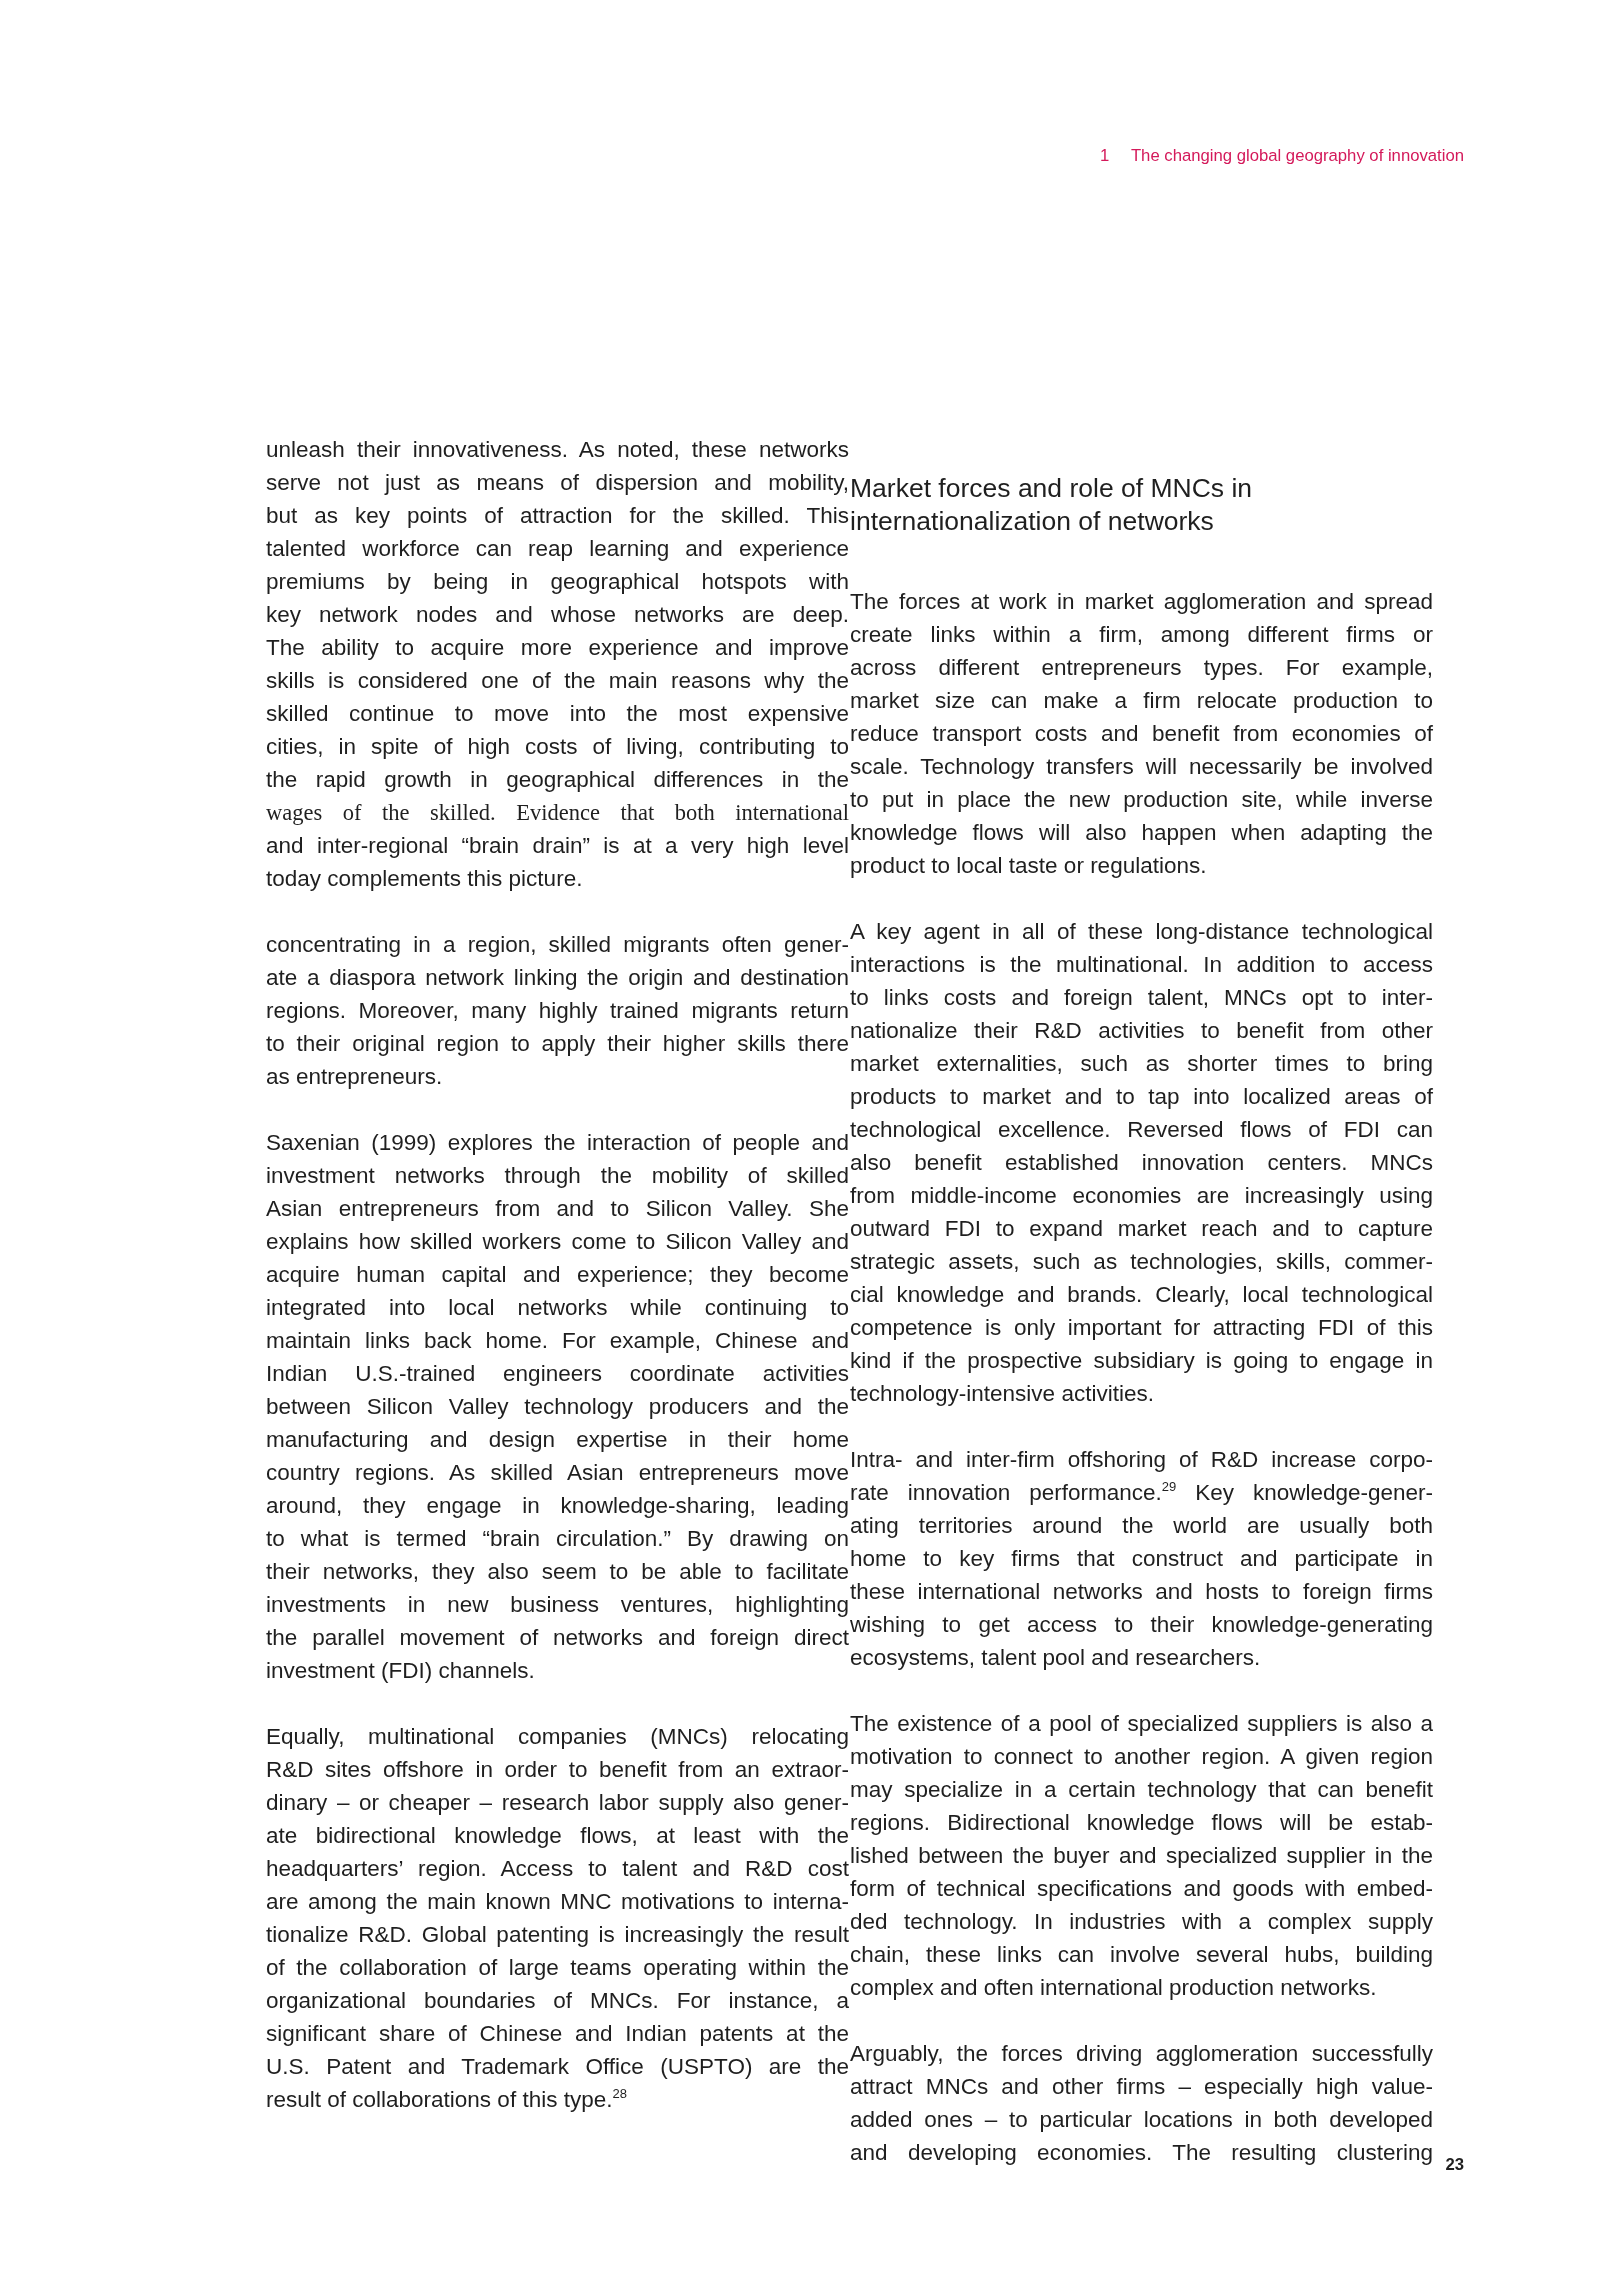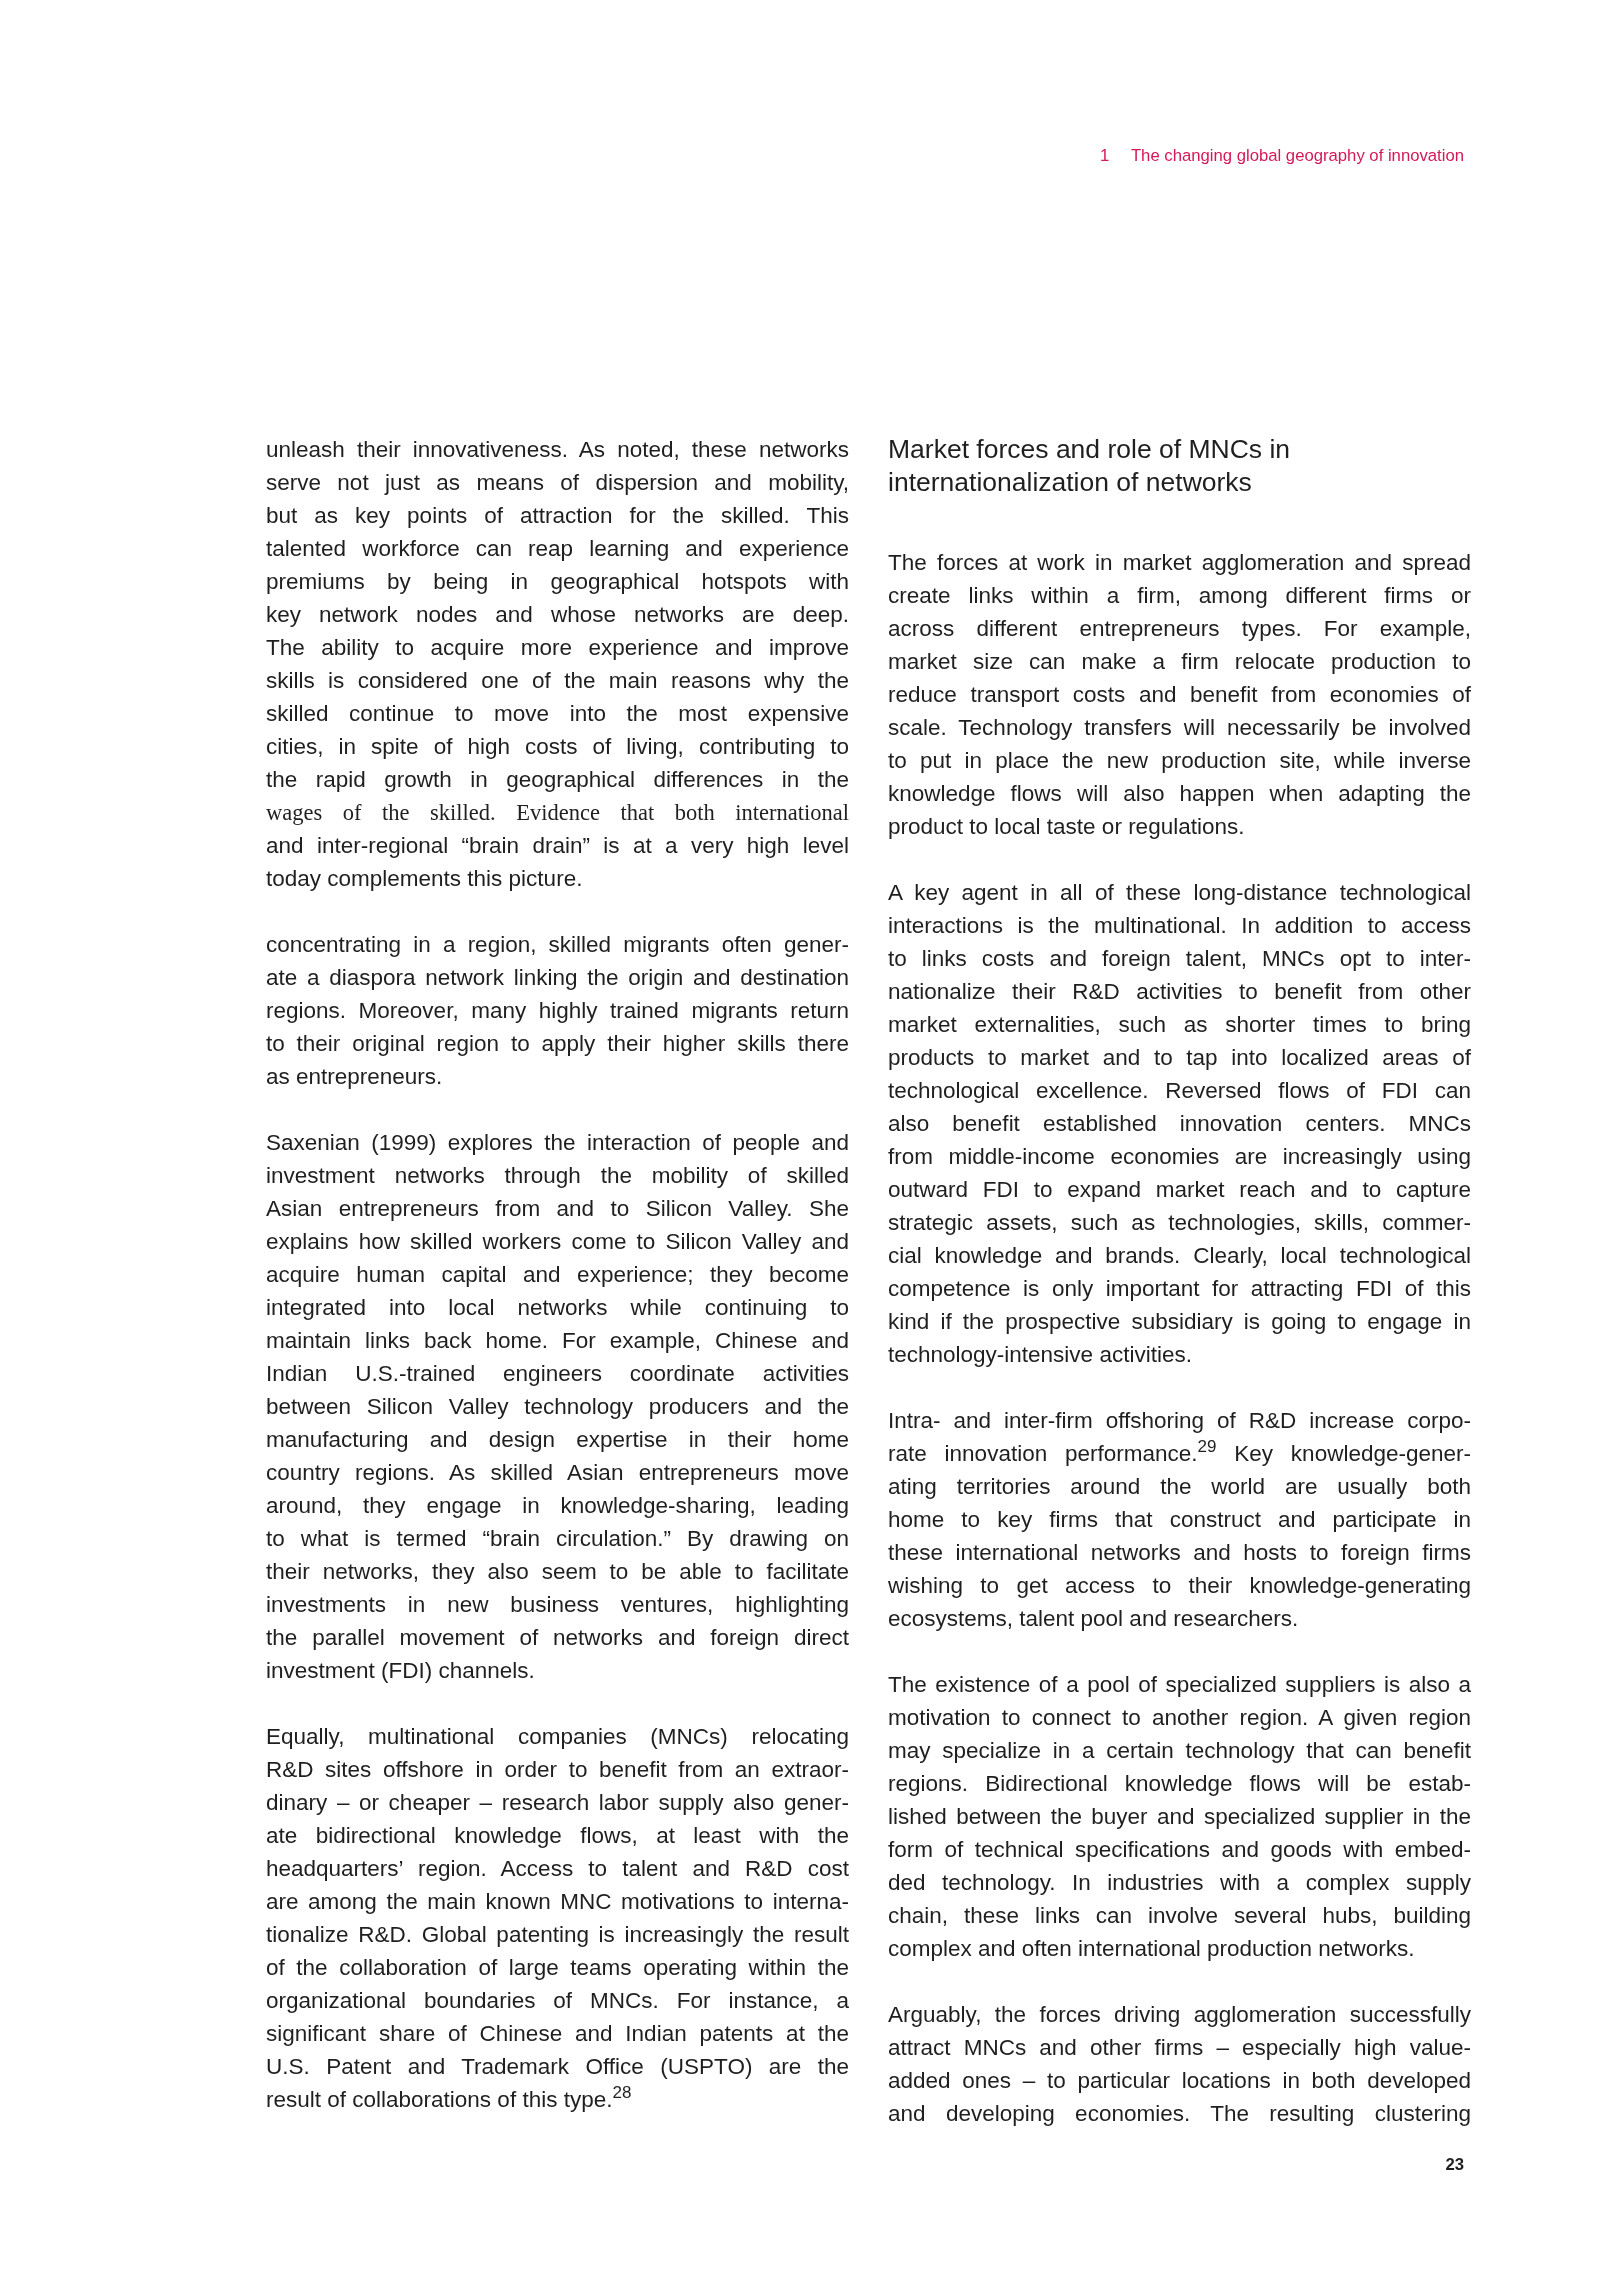--- a/index.html
+++ b/index.html
@@ -9,29 +9,29 @@
     position: absolute; top: 146px; left: 980px; width: 484px; text-align: right;
     font-family: "Liberation Sans", sans-serif; font-size: 16.7px; color: #d4195a;
     white-space: nowrap;
   }
   .running-header .chap { margin-right: 21.6px; }
   .col {
     position: absolute; top: 433px; width: 583px;
     font-family: "Liberation Sans", sans-serif; font-size: 22.5px; color: #1f1f1f;
   }
   .col-left { left: 266px; }
-  .col-right { left: 888px; }
+  .col-right { left: 850px; margin-top: 39px; }
   .para { margin: 0 0 33px 0; }
   .line {
     display: block; height: 33px; line-height: 33px; white-space: nowrap;
     text-align: justify; text-align-last: justify; overflow: visible;
   }
   .line.last { text-align: left; text-align-last: left; }
   .line.last.cont { text-align: justify; text-align-last: justify; }
-  sup { font-size: 17px; line-height: 0; vertical-align: 8.8px; }
+  sup { font-size: 13px; line-height: 0; vertical-align: 8.8px; }
   .heading {
     font-family: "Liberation Sans", sans-serif; font-size: 26.5px; color: #1f1f1f;
     line-height: 33px; margin: 0 0 47px 0; font-weight: normal;
   }
   .heading .hl { display: block; }
   .page-number {
     position: absolute; top: 2155px; left: 1411px; width: 53px; text-align: right;
     font-family: "Liberation Sans", sans-serif; font-size: 16.7px; font-weight: bold; color: #1f1f1f;
   }
 </style>

